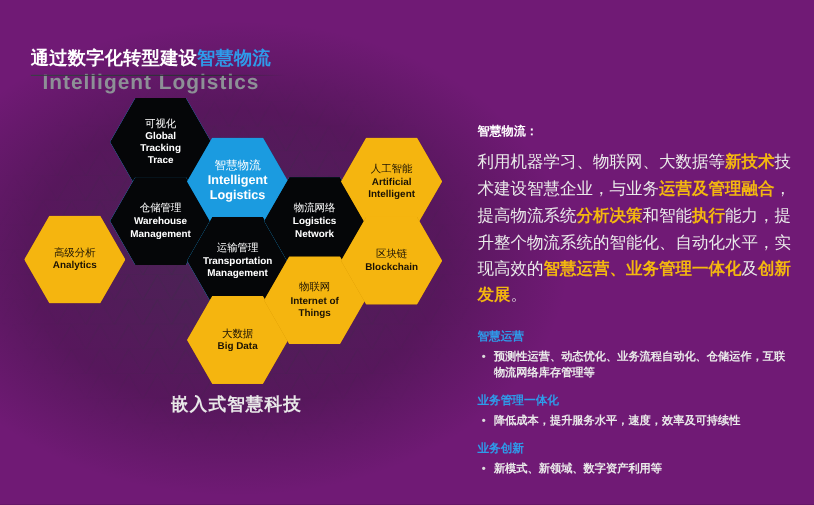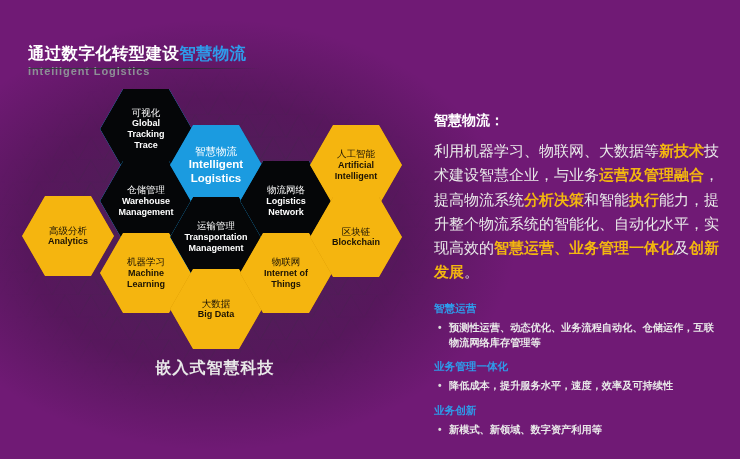--- a/index.html
+++ b/index.html
@@ -21,21 +21,21 @@
   #vignette{
     position:absolute;inset:0;pointer-events:none;
     background:radial-gradient(ellipse 420px 300px at 215px 235px, rgba(40,46,56,.55) 0%, rgba(12,14,18,.25) 45%, rgba(0,0,0,0) 72%);
   }
 
   
   #titlewrap{position:absolute;left:28px;top:44px;}
   .t-main{font-size:16.5px;font-weight:bold;letter-spacing:.3px;line-height:1.1;white-space:nowrap;}
   .t-main .cn{color:#ffffff;}
   .t-main .hl{color:#2e9bea;}
-  .t-sub{font-size:11px;font-weight:bold;color:#8d9096;letter-spacing:.9px;margin-top:3px;white-space:nowrap;}
+  .t-sub{font-size:19px;font-weight:bold;color:#8d9096;letter-spacing:.9px;margin-top:3px;white-space:nowrap;text-align:center;}
   .t-rule{position:absolute;left:0;top:24px;width:232px;height:1px;background:linear-gradient(90deg,#3a3e45,#2a2d33 70%,rgba(0,0,0,0));}
 
   
   #hexwrap{position:absolute;left:0;top:0;width:430px;height:400px;}
   .hex{
     position:absolute;
     width:92px;height:80px;
     display:flex;align-items:center;justify-content:center;
     text-align:center;
     clip-path:polygon(25% 0%,75% 0%,100% 50%,75% 100%,25% 100%,0% 50%);
@@ -62,21 +62,21 @@
   .hex.blue .cn{font-size:10.5px;}
   .hex.blue .en{font-size:11.5px;}
 
   #caption{
     position:absolute;left:0;top:358px;width:430px;text-align:center;
     font-size:16px;font-weight:bold;color:#e8e8e8;letter-spacing:1px;
   }
 
   
   #panel{position:absolute;left:434px;top:112px;width:290px;}
-  .p-title{font-size:14px;font-weight:bold;color:#fff;margin-bottom:9px;}
+  .p-title{font-size:11px;font-weight:bold;color:#fff;margin-bottom:9px;}
   .p-body{font-size:15px;line-height:1.62;color:#e9e9e9;margin:0 0 17px 0;}
   .p-body b{color:#f3b70f;font-weight:bold;}
   .sec{margin-bottom:10px;}
   .sec-h{font-size:10.6px;font-weight:bold;color:#2e9bea;margin-bottom:4px;}
   .sec ul{margin:0;padding-left:15px;list-style:none;font-weight:bold;}
   .sec li{position:relative;font-size:10.2px;line-height:1.5;color:#e9e9e9;}
   .sec li:before{content:"•";position:absolute;left:-11px;top:0;color:#dcdcdc;}
 </style>
 </head>
 <body>
@@ -124,27 +124,20 @@
           <div class="en">Trace</div>
         </div>
       </div>
       <div class="hex dark" style="left: 100px; top: 161px;">
         <div class="inner">
           <div class="cn">仓储管理</div>
           <div class="en">Warehouse</div>
           <div class="en">Management</div>
         </div>
       </div>
-      <div class="hex yellow" style="left: 100px; top: 233px;">
-        <div class="inner">
-          <div class="cn">机器学习</div>
-          <div class="en">Machine</div>
-          <div class="en">Learning</div>
-        </div>
-      </div>
       <div class="hex blue" style="left: 170px; top: 125px;">
         <div class="inner">
           <div class="cn">智慧物流</div>
           <div class="en">Intelligent</div>
           <div class="en">Logistics</div>
         </div>
       </div>
       <div class="hex dark" style="left: 170px; top: 197px;">
         <div class="inner">
           <div class="cn">运输管理</div>

